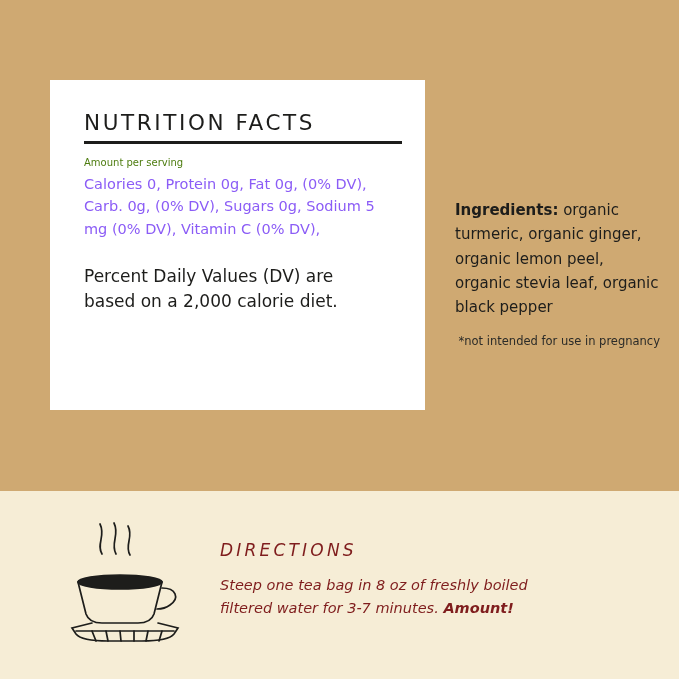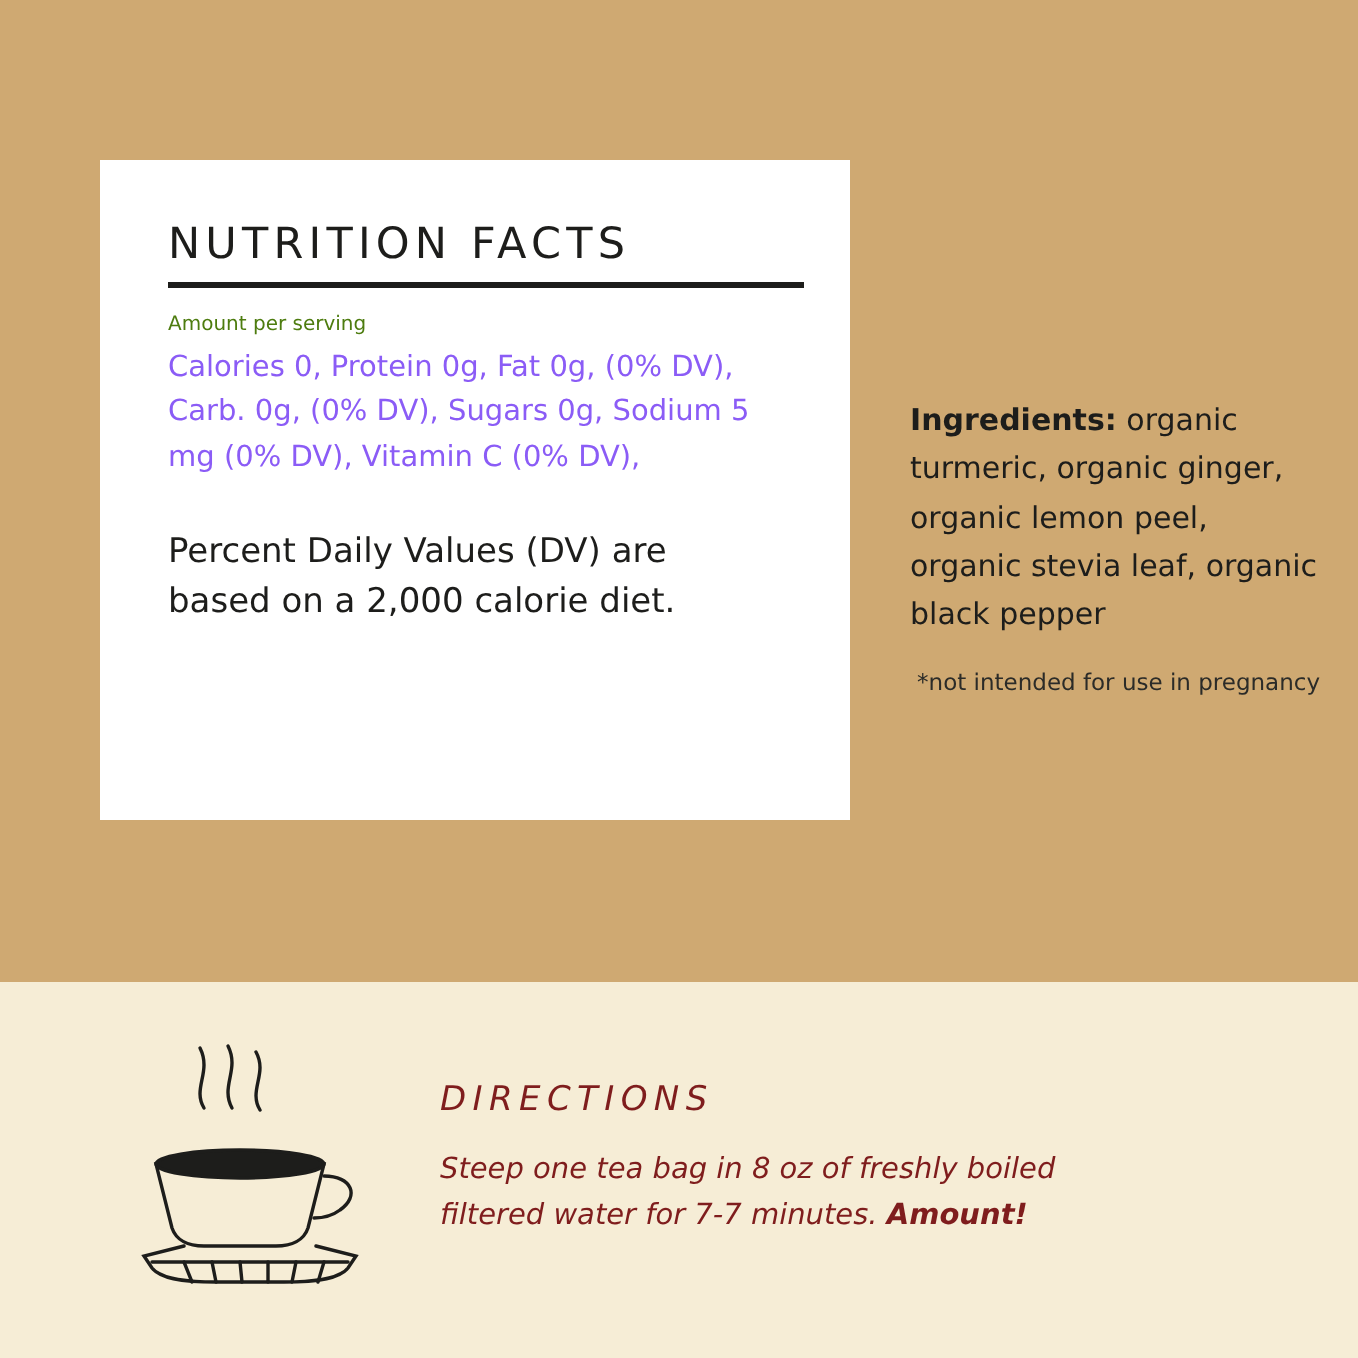--- a/index.html
+++ b/index.html
@@ -184,16 +184,16 @@
       <path d="M100 78 C114 78 118 88 108 95 C104 98 99 99 95 99"></path>
 
       <path d="M30 113 L10 118 L14 124 C18 129 28 131 46 131 L80 131 C98 131 108 129 112 124 L116 118 L96 113"></path>
       <path d="M14 121 L112 121"></path>
       <path d="M30 121 L34 131 M44 121 L46 131 M58 121 L59 131 M72 121 L72 131 M86 121 L84 131 M100 121 L97 131"></path>
     </svg>
   </div>
 
   <div class="directions">
     <div class="dir-title">DIRECTIONS</div>
-    <div class="dir-body"><span>Steep one tea bag in 8 oz of freshly boiled filtered water for 7-7 minutes. </span><span class="dir-enjoy">Amount!</span></div>
+    <div class="dir-body"><span>Steep one tea bag in 8 oz of freshly boiled filtered water for 3-7 minutes. </span><span class="dir-enjoy">Amount!</span></div>
   </div>
 
 </div>
 
 </body></html>

